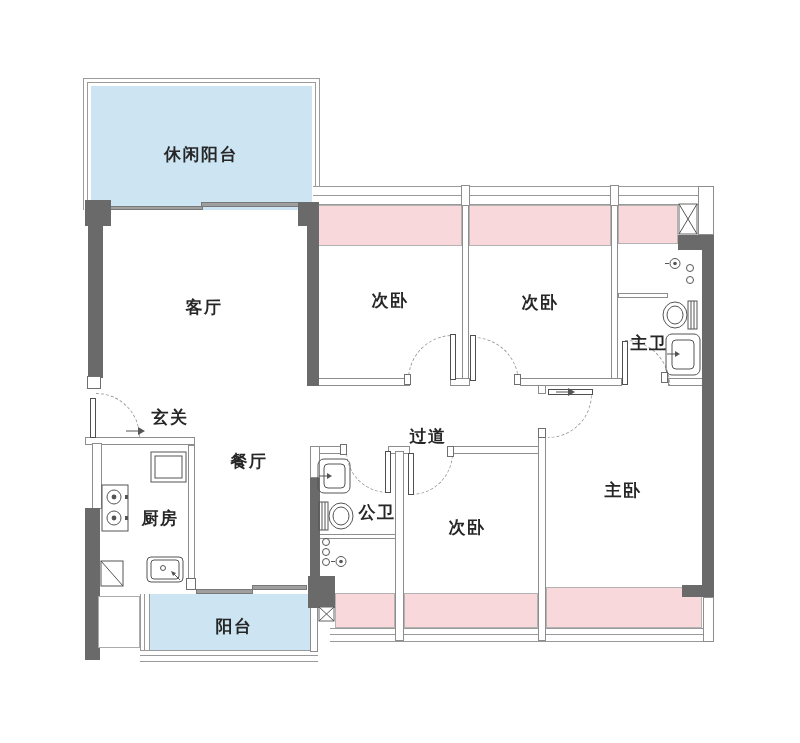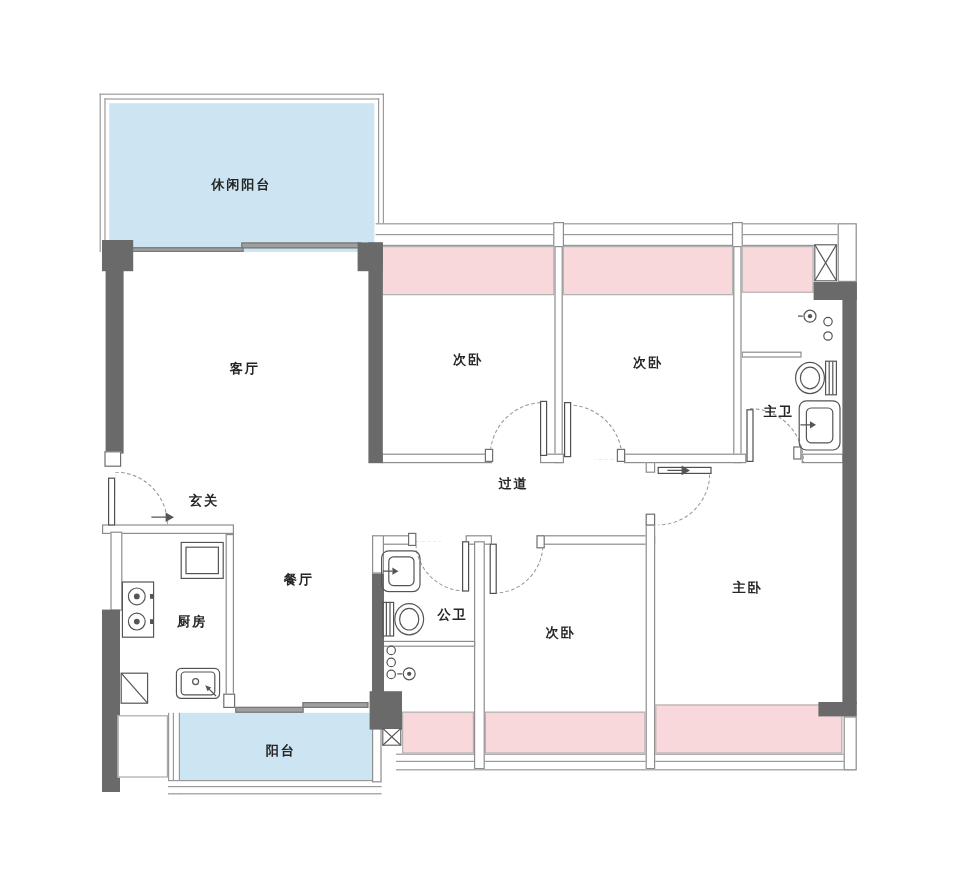--- a/index.html
+++ b/index.html
@@ -18,21 +18,21 @@
   .frame{ border:1px solid #9b9b9b; border-bottom:none; background:#fff; }
   .arc  { border:0 dashed #9c9c9c; }
   .arc.tr { border-top:1px dashed #9c9c9c; border-right:1px dashed #9c9c9c; border-top-right-radius:100% 100%; }
   .arc.tl { border-top:1px dashed #9c9c9c; border-left:1px dashed #9c9c9c; border-top-left-radius:100% 100%; }
   .arc.br { border-bottom:1px dashed #9c9c9c; border-right:1px dashed #9c9c9c; border-bottom-right-radius:100% 100%; }
   .arc.bl { border-bottom:1px dashed #9c9c9c; border-left:1px dashed #9c9c9c; border-bottom-left-radius:100% 100%; }
   .leaf { background:#fff; border:1px solid #4f4f4f; }
   .slide{ background:#9f9f9f; border:1px solid #787878; }
   .jamb { background:#fff; border:1px solid #6f6f6f; }
   .plat { background:#fff; border:1px solid #ababab; }
-  .rl   { transform:translate(-50%,-50%); font-size:11px; font-weight:700; color:#262626;
+  .rl   { transform:translate(-50%,-50%); font-size:17px; font-weight:700; color:#262626;
           letter-spacing:1.5px; white-space:nowrap; }
   svg .s { stroke:#555; fill:none; stroke-width:1; }
 </style>
 </head>
 <body>
 
 <div class="plan">
 
   <div class="a frame" style="left:83px;top:78px;width:237px;height:132px;"></div>
   <div class="a frame" style="left:87px;top:82px;width:229px;height:128px;"></div>
@@ -209,24 +209,24 @@
   </svg>
   <svg class="a" style="left:318px;top:606px;" width="17" height="16">
     <rect x="1" y="1" width="15" height="14" fill="#fff" stroke="#666"></rect>
     <line class="s" x1="1" y1="1" x2="16" y2="15"></line>
       <line class="s" x1="16" y1="1" x2="1" y2="15"></line>
   </svg>
 
   <div class="a rl" style="left:201px;top:154px;">休闲阳台</div>
   <div class="a rl" style="left:204px;top:307px;">客厅</div>
   <div class="a rl" style="left:170px;top:417px;">玄关</div>
-  <div class="a rl" style="left:249px;top:483px;">餐厅</div>
+  <div class="a rl" style="left:249px;top:461px;">餐厅</div>
   <div class="a rl" style="left:160px;top:518px;">厨房</div>
   <div class="a rl" style="left:234px;top:626px;">阳台</div>
   <div class="a rl" style="left:390px;top:300px;">次卧</div>
   <div class="a rl" style="left:540px;top:302px;">次卧</div>
   <div class="a rl" style="left:649px;top:343px;">主卫</div>
-  <div class="a rl" style="left:428px;top:403px;">过道</div>
+  <div class="a rl" style="left:428px;top:436px;">过道</div>
   <div class="a rl" style="left:377px;top:512px;">公卫</div>
   <div class="a rl" style="left:467px;top:527px;">次卧</div>
   <div class="a rl" style="left:623px;top:490px;">主卧</div>
 
 </div>
 
 </body></html>

